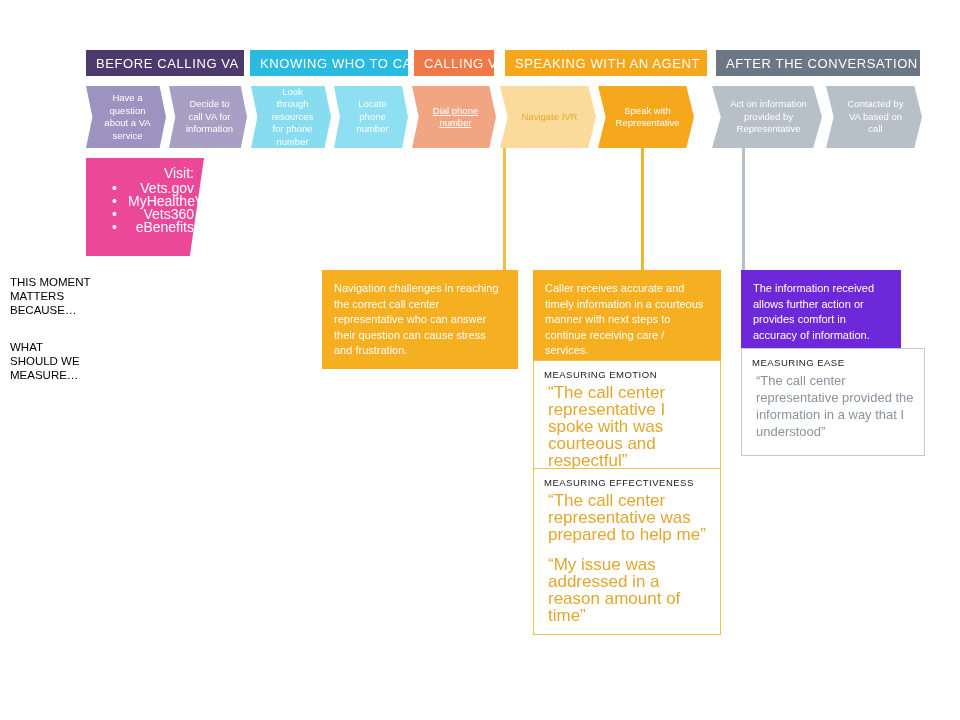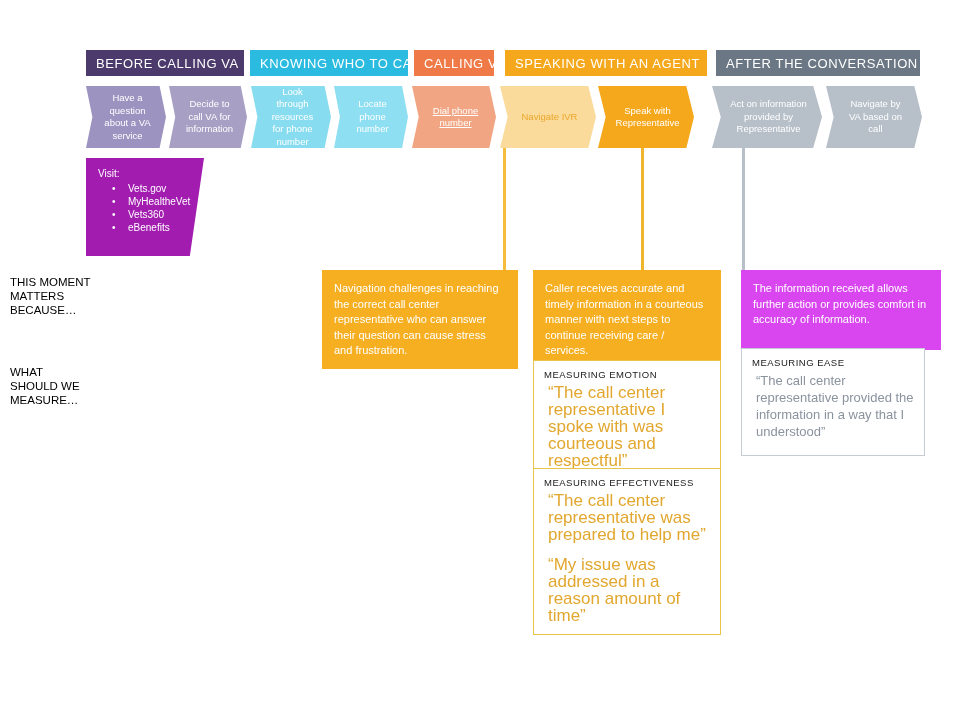--- a/index.html
+++ b/index.html
@@ -46,27 +46,28 @@
     padding: 0 11px 0 14px;
     -webkit-clip-path: polygon(0% 0%, 92% 0%, 100% 50%, 92% 100%, 0% 100%, 8% 50%);
     clip-path: polygon(0% 0%, 92% 0%, 100% 50%, 92% 100%, 0% 100%, 8% 50%);
   }
   .chev span { display: block; }
 
   
   .visit-panel {
     position: absolute;
     box-sizing: border-box;
-    background: #a21caf;
-    color: #ffffff;
-    font-size: 10px;
+    background: #ec4899;
+    color: #ffffff;
+    font-size: 14px;
     line-height: 13px;
     padding: 9px 10px 8px 12px;
     -webkit-clip-path: polygon(0% 0%, 100% 0%, 88% 100%, 0% 100%);
     clip-path: polygon(0% 0%, 100% 0%, 88% 100%, 0% 100%);
+    text-align: right;
   }
   .visit-panel .visit-head { margin-bottom: 2px; }
   .visit-panel ul { margin: 0; padding: 0 0 0 14px; list-style: none; }
   .visit-panel li { position: relative; padding-left: 16px; }
   .visit-panel li::before {
     content: "\2022";
     position: absolute;
     left: 0;
     top: 0;
   }
@@ -206,21 +207,21 @@
       </div>
       <div class="chev" style="left: 712px; top: 86px; width: 110px; background: rgb(183, 191, 201); color: rgb(255, 255, 255);">
         <div>
           <span>Act on information</span>
           <span>provided  by</span>
           <span>Representative</span>
         </div>
       </div>
       <div class="chev" style="left: 826px; top: 86px; width: 96px; background: rgb(183, 191, 201); color: rgb(255, 255, 255);">
         <div>
-          <span>Navigate  by</span>
+          <span>Contacted  by</span>
           <span>VA based on</span>
           <span>call</span>
         </div>
       </div>
     </div>
 
   <div class="visit-panel" id="visit-panel" style="left: 86px; top: 158px; width: 118px; height: 98px;">
     <div class="visit-head">Visit:</div>
     <ul id="visit-list">
         <li>Vets.gov</li>
@@ -233,29 +234,29 @@
   <div id="connectors">
       <div class="connector" style="left: 503px; top: 148px; height: 122px; background: rgb(245, 188, 62);"></div>
       <div class="connector" style="left: 641px; top: 148px; height: 122px; background: rgb(240, 181, 47);"></div>
       <div class="connector" style="left: 742px; top: 148px; height: 122px; background: rgb(183, 191, 201);"></div>
     </div>
 
   <div id="row-labels">
       <div class="row-label" style="left: 10px; top: 275px;">THIS MOMENT
 MATTERS
 BECAUSE…</div>
-      <div class="row-label" style="left: 10px; top: 365px;">WHAT
+      <div class="row-label" style="left: 10px; top: 340px;">WHAT
 SHOULD WE
 MEASURE…</div>
     </div>
 
   <div id="moment-boxes">
       <div class="moment-box" style="left: 322px; top: 270px; width: 196px; min-height: 90px; background: rgb(245, 175, 33);"><span>Navigation  challenges in reaching the correct call center representative  who can answer their question can cause stress and frustration.</span></div>
       <div class="moment-box" style="left: 533px; top: 270px; width: 188px; min-height: 88px; background: rgb(245, 175, 33);"><span>Caller receives  accurate and timely information  in a courteous  manner with next steps to continue receiving care / services.</span></div>
-      <div class="moment-box" style="left: 741px; top: 270px; width: 200px; min-height: 80px; background: #d946ef;"><span>The information  received allows further action or provides  comfort in accuracy of information.</span></div>
+      <div class="moment-box" style="left: 741px; top: 270px; width: 160px; min-height: 80px; background: #6d28d9;"><span>The information  received allows further action or provides  comfort in accuracy of information.</span></div>
     </div>
 
   <div id="measure-boxes">
       <div class="measure-box" style="left: 533px; top: 360px; width: 188px; min-height: 98px; border-color: rgb(232, 196, 74);">
         <div class="measure-title">MEASURING  EMOTION</div>
         <div class="measure-quote"><span>“The call center representative I spoke with was courteous and respectful”</span></div>
       </div>
       <div class="measure-box" style="left: 533px; top: 468px; width: 188px; min-height: 145px; border-color: rgb(232, 196, 74);">
         <div class="measure-title">MEASURING  EFFECTIVENESS</div>
         <div class="measure-quote"><span>“The call center representative was prepared to help me”</span><span class="gap"></span><span>“My issue was addressed in a reason amount of time”</span></div>

